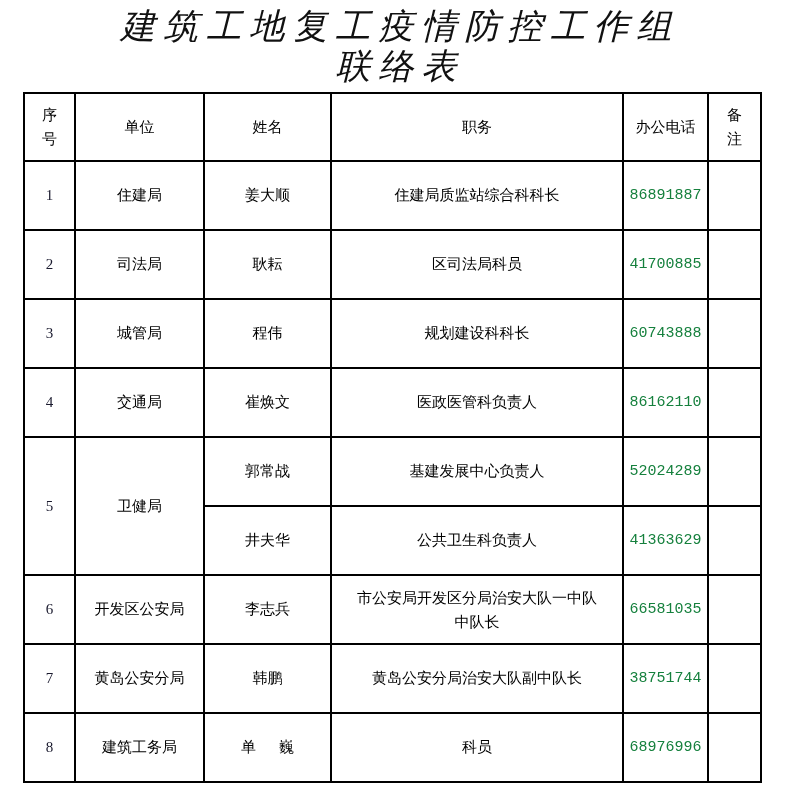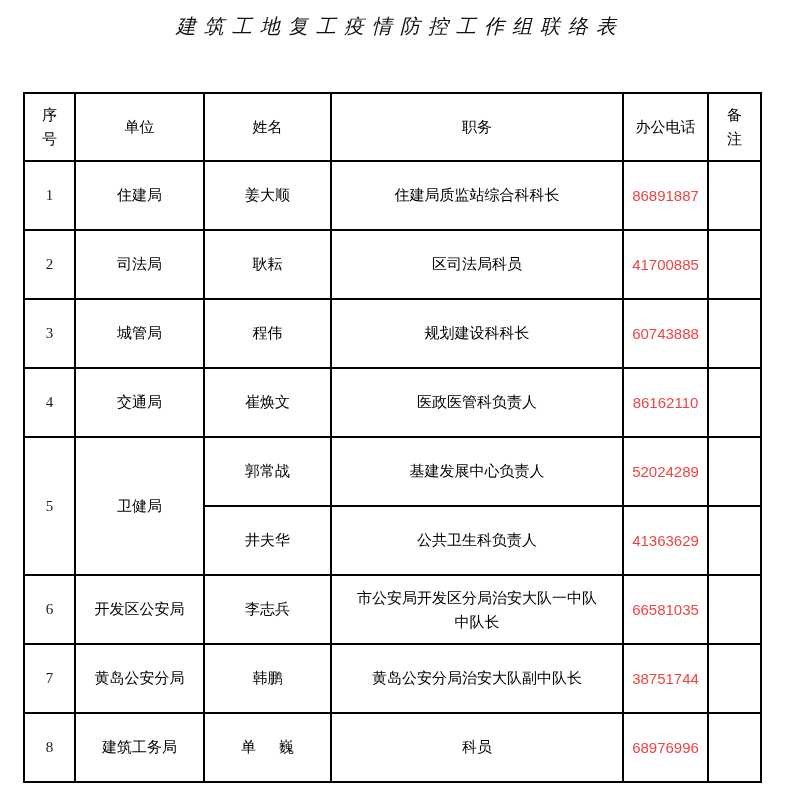--- a/index.html
+++ b/index.html
@@ -1,28 +1,28 @@
 <!DOCTYPE html>
 <html><head>
 <meta charset="utf-8">
 <style>
   html, body { margin: 0; padding: 0; background: #ffffff; }
   body { width: 786px; height: 794px; position: relative; overflow: hidden;
          font-family: "DejaVu Sans", sans-serif; color: #000; }
   .title { position: absolute; left: 100px; top: 6px; width: 600px; height: 40px;
-           text-align: center; font-family: "DejaVu Serif", serif; font-size: 20px;
+           text-align: center; font-family: "DejaVu Serif", serif; font-size: 35px;
            font-style: italic; letter-spacing: 8px; line-height: 40px; color: #111; }
   table.contacts { position: absolute; left: 23px; top: 92px; border-collapse: collapse;
                    table-layout: fixed; width: 737px; }
   table.contacts td, table.contacts th { border: 2px solid #000; padding: 0; text-align: center;
          vertical-align: middle; font-size: 15px; font-weight: normal; }
   th { height: 66px; line-height: 24px; }
   td { height: 67px; }
   td.num { font-family: "Liberation Serif", serif; font-size: 15px; color: #1a1a2e; }
-  td.phone { font-family: Liberation Sans, sans-serif; font-size: 16px; color: #ef4444; }
+  td.phone { font-family: Liberation Mono, monospace; font-size: 16px; color: #15803d; }
   .wrap { display: inline-block; line-height: 24px; padding: 0 4px; }
   .spaced { letter-spacing: 0; word-spacing: 18px; }
 </style>
 </head>
 <body>
 
 <div class="title">建筑工地复工疫情防控工作组联络表</div>
 
 <table class="contacts">
   <colgroup>

